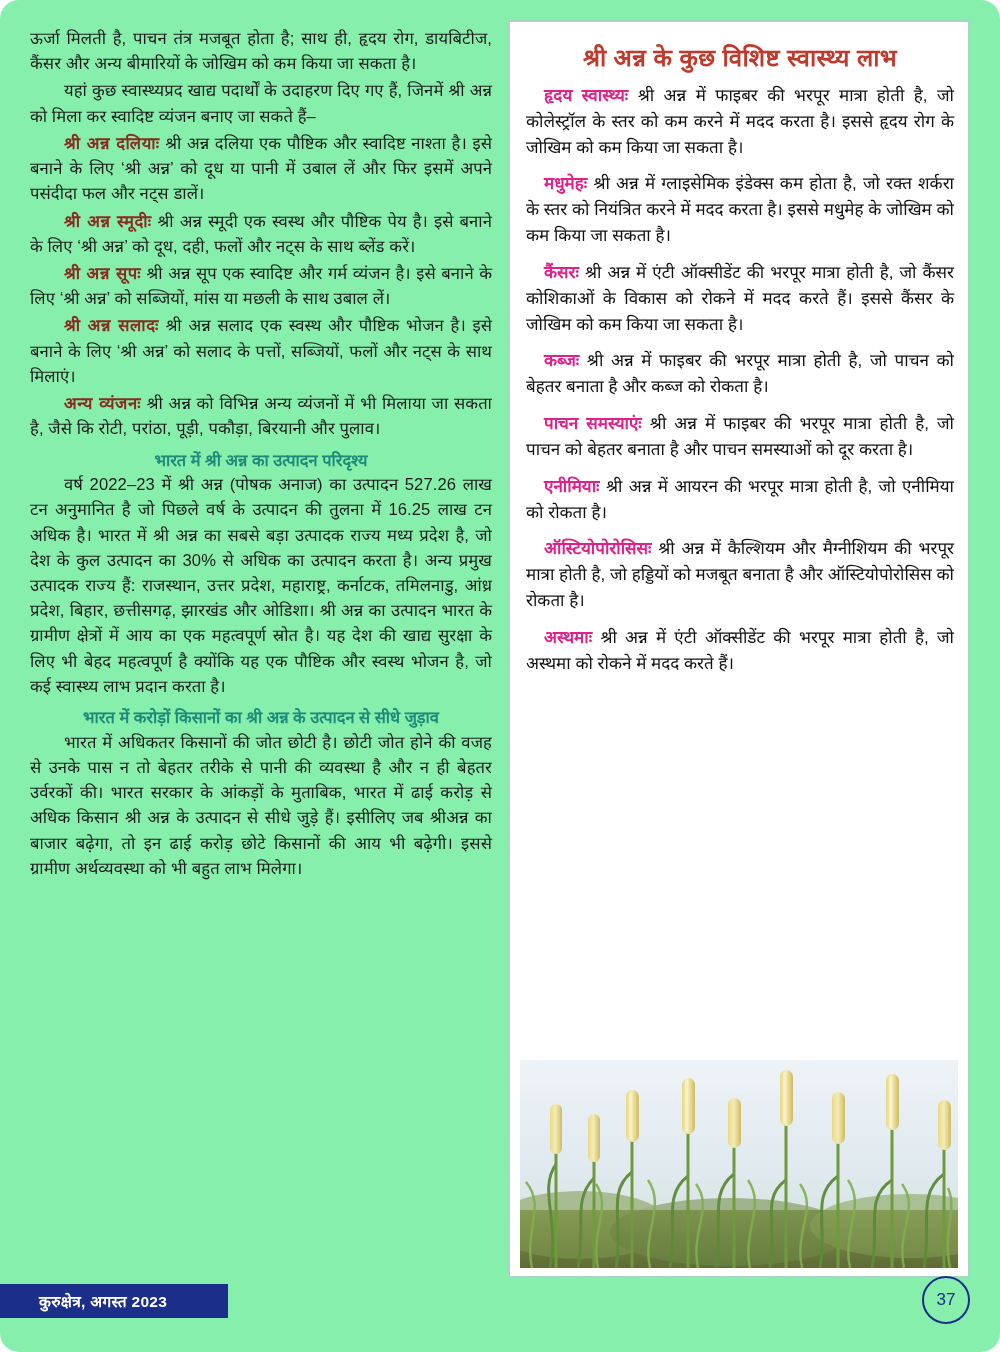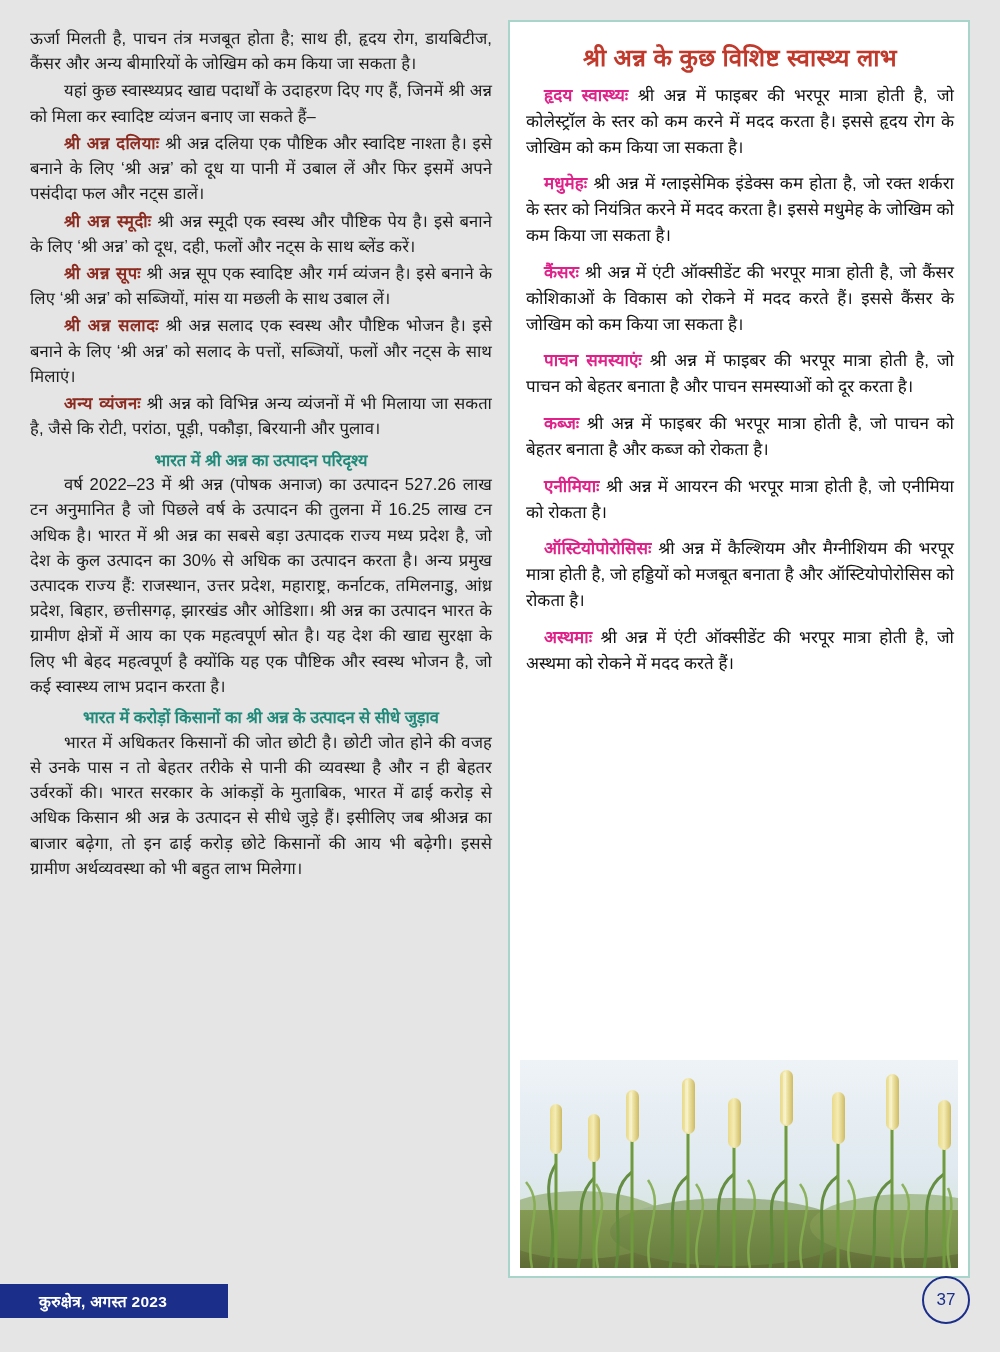--- a/index.html
+++ b/index.html
@@ -10,21 +10,22 @@
     width: 1000px;
     height: 1352px;
     background: #ffffff;
     font-family: "Liberation Sans", sans-serif;
     position: relative;
     overflow: hidden;
   }
   .page {
     position: absolute;
     inset: 0;
-    background: #e5e5e5;
+    background: #86efac;
+    border-radius: 19px;
   }
   
   .left-col {
     position: absolute;
     left: 30px;
     top: 26px;
     width: 462px;
     height: 1240px;
     color: #1a1a1a;
   }
@@ -162,23 +163,23 @@
     <div class="right-inner">
       <div class="box-title">श्री अन्न के कुछ विशिष्ट स्वास्थ्य लाभ</div>
 
       <p class="r-para"><span class="r-lead">हृदय स्वास्थ्यः</span> <span>श्री अन्न में फाइबर की भरपूर मात्रा होती है, जो कोलेस्ट्रॉल के स्तर को कम करने में मदद करता है। इससे हृदय रोग के जोखिम को कम किया जा सकता है।</span></p>
 
       <p class="r-para"><span class="r-lead">मधुमेहः</span> <span>श्री अन्न में ग्लाइसेमिक इंडेक्स कम होता है, जो रक्त शर्करा के स्तर को नियंत्रित करने में मदद करता है। इससे मधुमेह के जोखिम को कम किया जा सकता है।</span></p>
 
 
       <p class="r-para"><span class="r-lead">कैंसरः</span> <span>श्री अन्न में एंटी ऑक्सीडेंट की भरपूर मात्रा होती है, जो कैंसर कोशिकाओं के विकास को रोकने में मदद करते हैं। इससे कैंसर के जोखिम को कम किया जा सकता है।</span></p>
 
+      <p class="r-para"><span class="r-lead">कब्जः</span> <span>श्री अन्न में फाइबर की भरपूर मात्रा होती है, जो पाचन को बेहतर बनाता है और कब्ज को रोकता है।</span></p>
+
       <p class="r-para"><span class="r-lead">पाचन समस्याएंः</span> <span>श्री अन्न में फाइबर की भरपूर मात्रा होती है, जो पाचन को बेहतर बनाता है और पाचन समस्याओं को दूर करता है।</span></p>
-
-      <p class="r-para"><span class="r-lead">कब्जः</span> <span>श्री अन्न में फाइबर की भरपूर मात्रा होती है, जो पाचन को बेहतर बनाता है और कब्ज को रोकता है।</span></p>
 
       <p class="r-para"><span class="r-lead">एनीमियाः</span> <span>श्री अन्न में आयरन की भरपूर मात्रा होती है, जो एनीमिया को रोकता है।</span></p>
 
       <p class="r-para"><span class="r-lead">ऑस्टियोपोरोसिसः</span> <span>श्री अन्न में कैल्शियम और मैग्नीशियम की भरपूर मात्रा होती है, जो हड्डियों को मजबूत बनाता है और ऑस्टियोपोरोसिस को रोकता है।</span></p>
 
       <p class="r-para"><span class="r-lead">अस्थमाः</span> <span>श्री अन्न में एंटी ऑक्सीडेंट की भरपूर मात्रा होती है, जो अस्थमा को रोकने में मदद करते हैं।</span></p>
     </div>
 
     <div class="photo">
       <svg width="438" height="208" viewBox="0 0 438 208" xmlns="http://www.w3.org/2000/svg">

